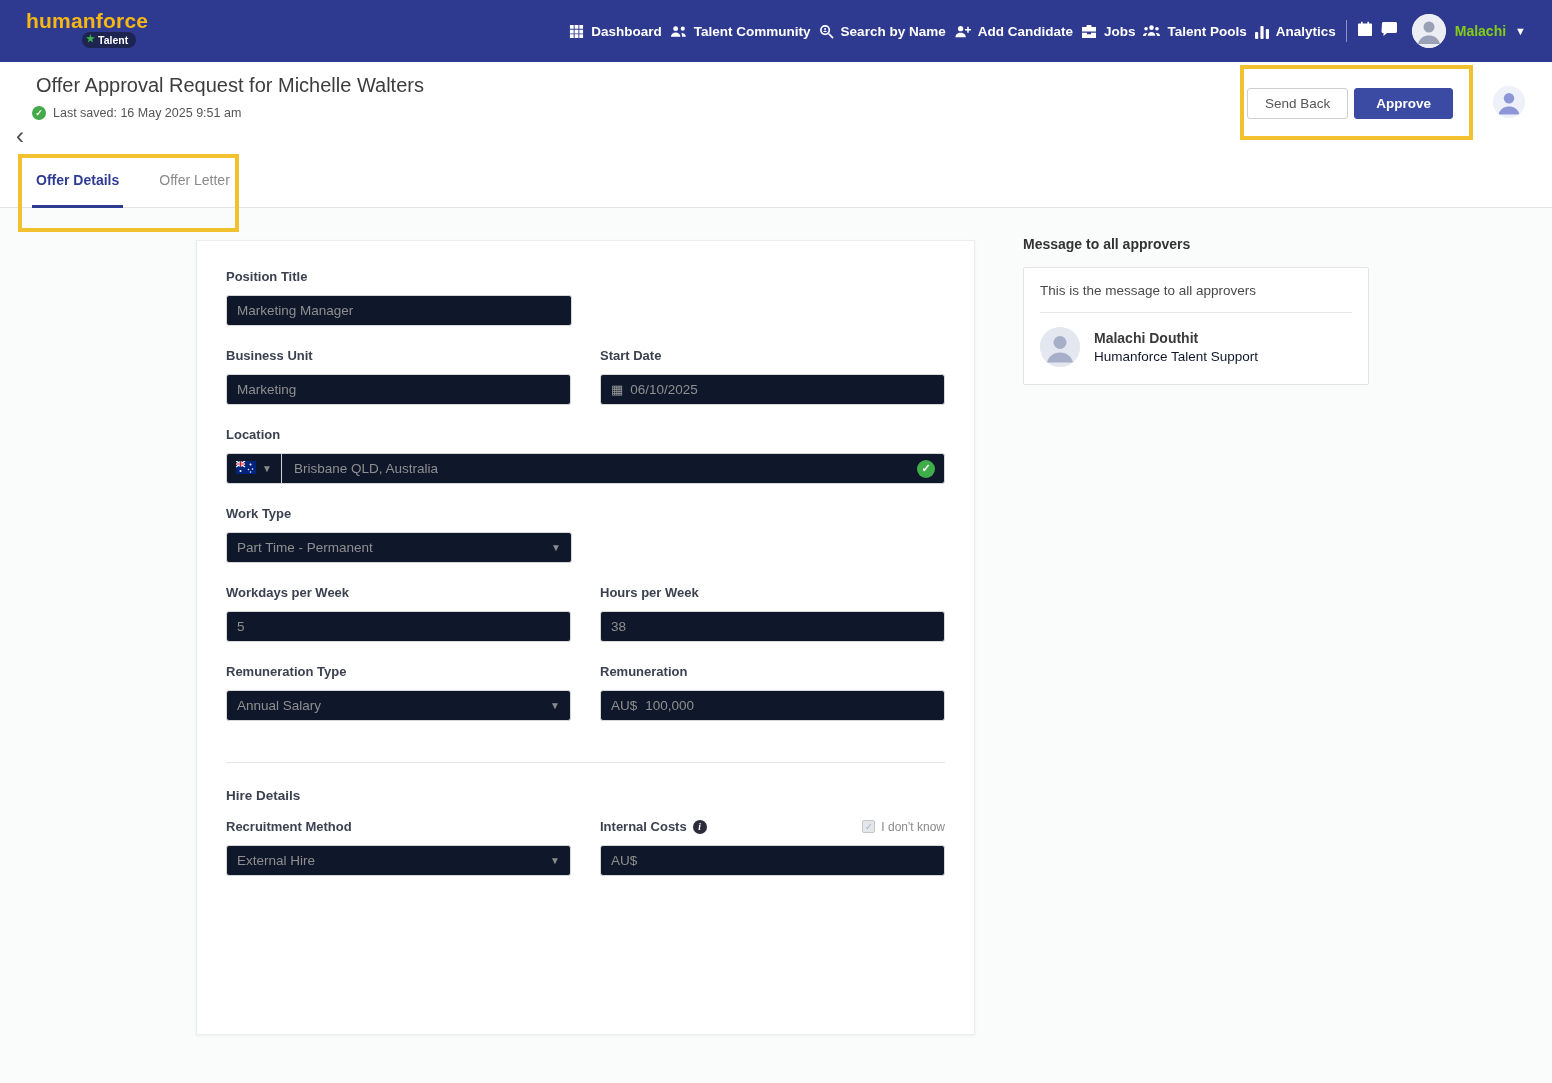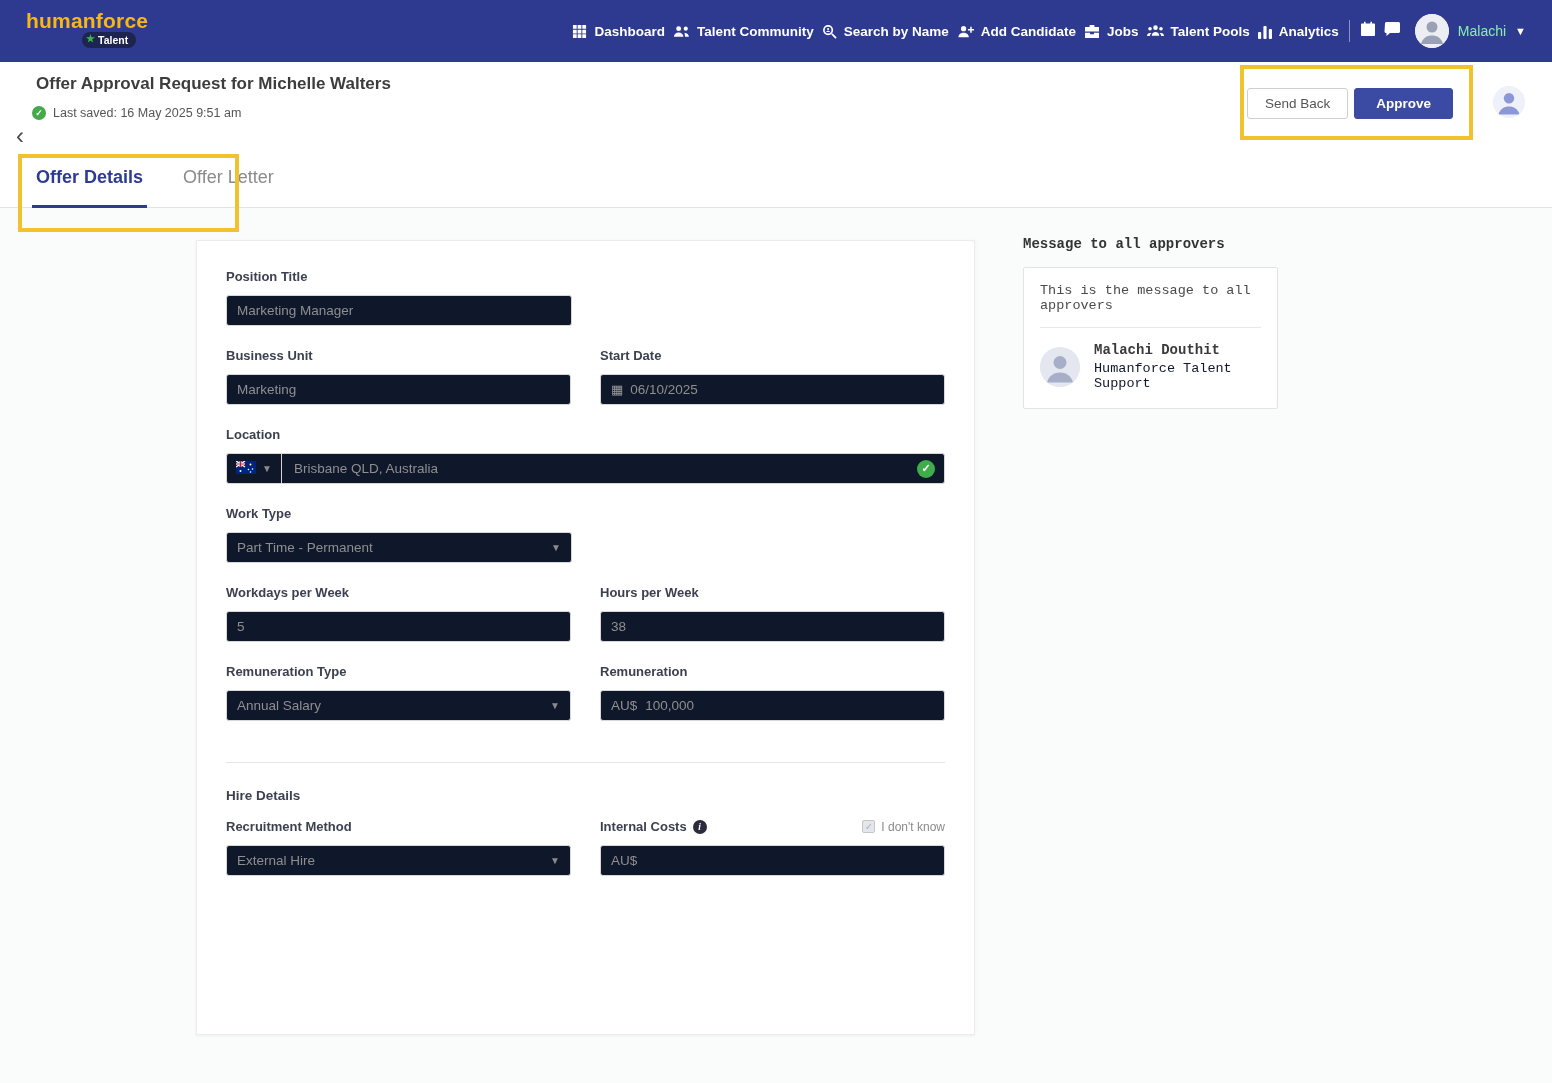--- a/index.html
+++ b/index.html
@@ -31,33 +31,33 @@
     font-size:13.5px; font-weight:700; cursor:pointer; white-space:nowrap;
   }
   .nav-item svg { display:block; }
   .nav-sep { width:1px; height:22px; background:rgba(255,255,255,.45); margin:0 2px; }
   .nav-iconbtn { display:flex; align-items:center; cursor:pointer; }
   .nav-user { display:flex; align-items:center; gap:9px; cursor:pointer; margin-left:6px; }
   .avatar-sm {
     width:34px; height:34px; border-radius:50%; background:#eceef5;
     display:flex; align-items:center; justify-content:center; overflow:hidden;
   }
-  .nav-user-name { color:#86efac; font-size:14px; font-weight:400; }
+  .nav-user-name { color:#84cc16; font-size:14px; font-weight:700; }
   .caret-down-white { color:#fff; font-size:11px; }
 
   
   .page-header {
     position:absolute; top:62px; left:0; width:1552px; height:84px; background:#fff;
   }
   .back-chevron {
     position:absolute; left:10px; top:74px; font-size:24px; color:#4a4a4a; cursor:pointer;
     transform:translateY(-50%); line-height:1; padding:4px 6px;
   }
   .page-title {
-    position:absolute; left:36px; top:12px; font-size:17px; font-weight:700; color:#3d3d3d;
+    position:absolute; left:36px; top:12px; font-size:20px; font-weight:400; color:#3d3d3d;
   }
   .saved-row { position:absolute; left:32px; top:44px; display:flex; align-items:center; gap:7px; }
   .check-circle-sm {
     width:14px; height:14px; border-radius:50%; background:#43a949; color:#fff;
     font-size:9px; display:flex; align-items:center; justify-content:center; font-weight:700;
   }
   .saved-text { font-size:12.5px; color:#555; }
   .header-actions { position:absolute; right:99px; top:26px; display:flex; gap:6px; }
   .btn { font-family:inherit; font-size:13.5px; border-radius:3px; cursor:pointer; }
   .btn-secondary { background:#fff; border:1px solid #cfcfcf; color:#555; padding:7px 17px; }
@@ -67,21 +67,21 @@
     background:#eef0fa; display:flex; align-items:center; justify-content:center; overflow:hidden;
     cursor:pointer;
   }
 
   
   .tabbar {
     position:absolute; top:146px; left:0; width:1552px; height:62px; background:#fff;
     border-bottom:1px solid #e3e3e3; display:flex; align-items:flex-end; padding-left:32px;
   }
   .tab {
-    font-size:18px; padding:0 4px 17px 4px; margin-right:32px; cursor:pointer;
+    font-size:14px; padding:0 4px 17px 4px; margin-right:32px; cursor:pointer;
     color:#8b8b8b; border-bottom:3px solid transparent; margin-bottom:-1px;
   }
   .tab.active { color:#2e3b94; font-weight:600; border-bottom-color:#2e3b94; }
 
   
   .content-bg { position:absolute; top:208px; left:0; width:1552px; height:875px; background:#fafbfb; }
 
   .card {
     position:absolute; left:196px; top:240px; width:779px; height:795px;
     background:#fff; border:1px solid #ececec; box-shadow:0 1px 3px rgba(0,0,0,.05);
@@ -124,21 +124,21 @@
   .dontknow { display:flex; align-items:center; gap:6px; }
   .checkbox-sm {
     width:13px; height:13px; border:1px solid #c6c6c6; border-radius:2px; background:#e3e6ea;
     display:inline-flex; align-items:center; justify-content:center; color:#aab4c6; font-size:10px;
     cursor:pointer;
   }
   .dontknow-label { font-size:12px; font-weight:400; color:#8a8a8a; }
   .currency-prefix { margin-right:8px; color:#8f8f8f; }
 
   
-  .approvers-panel { position:absolute; left:1023px; top:236px; width:255px;font-family:Liberation Mono, monospace; }
+  .approvers-panel { position:absolute; left:1023px; top:236px; width:346px; }
   .panel-heading { font-size:14px; font-weight:700; color:#333; margin-bottom:15px; }
   .panel-card { background:#fff; border:1px solid #e3e3e3; border-radius:2px; }
   .panel-message { padding:15px 16px 14px; font-size:13.5px; color:#4a4a4a; }
   .panel-card hr { border:none; border-top:1px solid #e8e8e8; margin:0 16px; }
   .approver-row { display:flex; align-items:center; gap:14px; padding:14px 16px 17px; }
   .avatar-md {
     width:40px; height:40px; border-radius:50%; background:#e6e9f2;
     display:flex; align-items:center; justify-content:center; overflow:hidden; flex:none;
   }
   .approver-name { font-size:14px; font-weight:700; color:#3a3a3a; margin-bottom:3px; }

